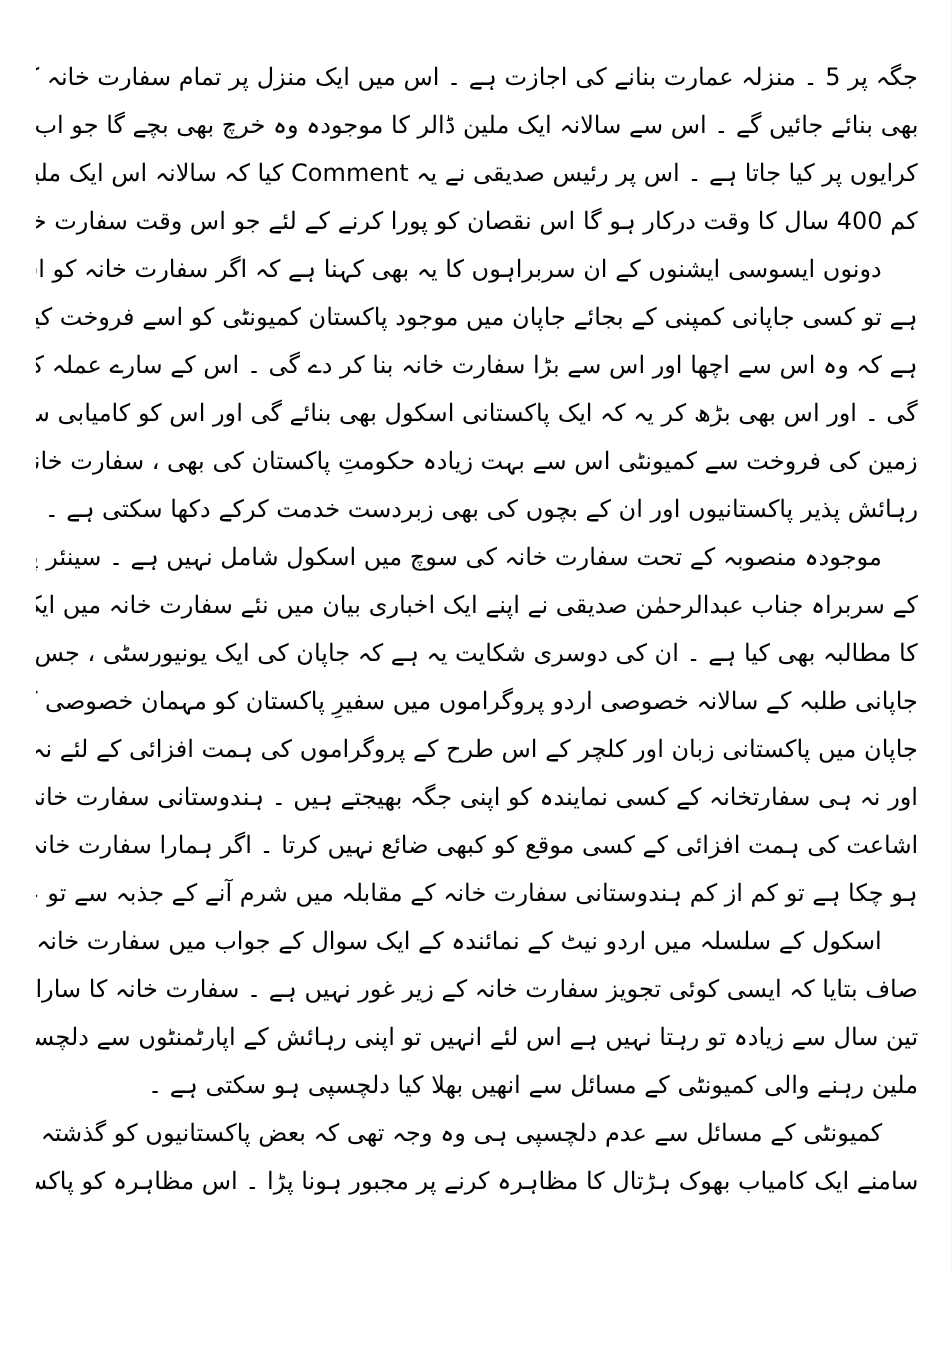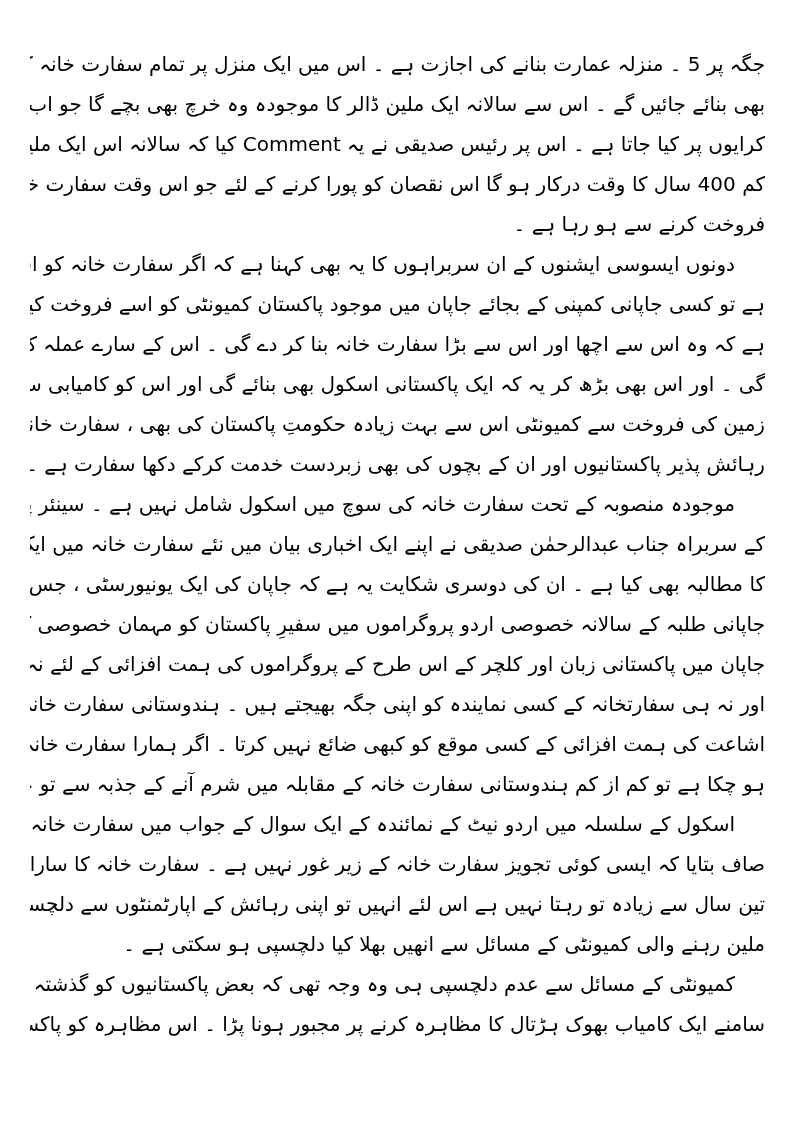--- a/index.html
+++ b/index.html
@@ -50,30 +50,29 @@
 <body>
 
 <div class="page">
   <div class="text-block" dir="rtl">
 
     <div class="paragraph">
       <div class="line">جگہ پر 5 ۔ منزلہ عمارت بنانے کی اجازت ہے ۔ اس میں ایک منزل پر تمام سفارت خانہ کے عملہ کے رہائشی اپارٹمنٹ</div>
       <div class="line">بھی بنائے جائیں گے ۔ اس سے سالانہ ایک ملین ڈالر کا موجودہ وہ خرچ بھی بچے گا جو اب ان کی رہائش گاہوں کے</div>
       <div class="line">کرایوں پر کیا جاتا ہے ۔ اس پر رئیس صدیقی نے یہ Comment کیا کہ سالانہ اس ایک ملین ڈالر کی اس بچت سے کم از</div>
       <div class="line">کم 400 سال کا وقت درکار ہو گا اس نقصان کو پورا کرنے کے لئے جو اس وقت سفارت خانہ کو کوڑیوں کے دام پر</div>
-      <div class="line start">فروخت کرنے سے ہو رہا ہے ۔</div>
     </div>
 
     <div class="paragraph">
       <div class="line indent">دونوں ایسوسی ایشنوں کے ان سربراہوں کا یہ بھی کہنا ہے کہ اگر سفارت خانہ کو اسی دام پر ہی فروخت کرنا</div>
       <div class="line">ہے تو کسی جاپانی کمپنی کے بجائے جاپان میں موجود پاکستان کمیونٹی کو اسے فروخت کیا جائے ۔ کمیونٹی اس کی ذمہ داری لیتی</div>
       <div class="line">ہے کہ وہ اس سے اچھا اور اس سے بڑا سفارت خانہ بنا کر دے گی ۔ اس کے سارے عملہ کے لئے رہائش گاہ بنا کر بھی دے</div>
       <div class="line">گی ۔ اور اس بھی بڑھ کر یہ کہ ایک پاکستانی اسکول بھی بنائے گی اور اس کو کامیابی سے چلا کر بھی دکھائے گی ۔ اس مہنگی</div>
       <div class="line">زمین کی فروخت سے کمیونٹی اس سے بہت زیادہ حکومتِ پاکستان کی بھی ، سفارت خانہ کی بھی اور خود جاپان میں مستقل</div>
-      <div class="line start">رہائش پذیر پاکستانیوں اور ان کے بچوں کی بھی زبردست خدمت کرکے دکھا سفارت ہے ۔</div>
+      <div class="line start">رہائش پذیر پاکستانیوں اور ان کے بچوں کی بھی زبردست خدمت کرکے دکھا سکتی ہے ۔</div>
     </div>
 
     <div class="paragraph">
       <div class="line indent">موجودہ منصوبہ کے تحت سفارت خانہ کی سوچ میں اسکول شامل نہیں ہے ۔ سینئر پاکستانی اور انٹر نیشنل مسلم سنٹر</div>
       <div class="line">کے سربراہ جناب عبدالرحمٰن صدیقی نے اپنے ایک اخباری بیان میں نئے سفارت خانہ میں ایک پاکستانی اسکول کے قیام</div>
       <div class="line">کا مطالبہ بھی کیا ہے ۔ ان کی دوسری شکایت یہ ہے کہ جاپان کی ایک یونیورسٹی ، جس میں اردو پڑھانے کا شعبہ بھی ہے ،</div>
       <div class="line">جاپانی طلبہ کے سالانہ خصوصی اردو پروگراموں میں سفیرِ پاکستان کو مہمان خصوصی کے طور پر دعوت دی جاتی ہے لیکن</div>
       <div class="line">جاپان میں پاکستانی زبان اور کلچر کے اس طرح کے پروگراموں کی ہمت افزائی کے لئے نہ خود ان میں شریک ہوتے ہیں</div>
       <div class="line">اور نہ ہی سفارتخانہ کے کسی نمایندہ کو اپنی جگہ بھیجتے ہیں ۔ ہندوستانی سفارت خانہ جاپان میں ہندی زبان کی ترویج و</div>
       <div class="line">اشاعت کی ہمت افزائی کے کسی موقع کو کبھی ضائع نہیں کرتا ۔ اگر ہمارا سفارت خانہ حب الوطنی کے جذبہ سے عاری</div>

